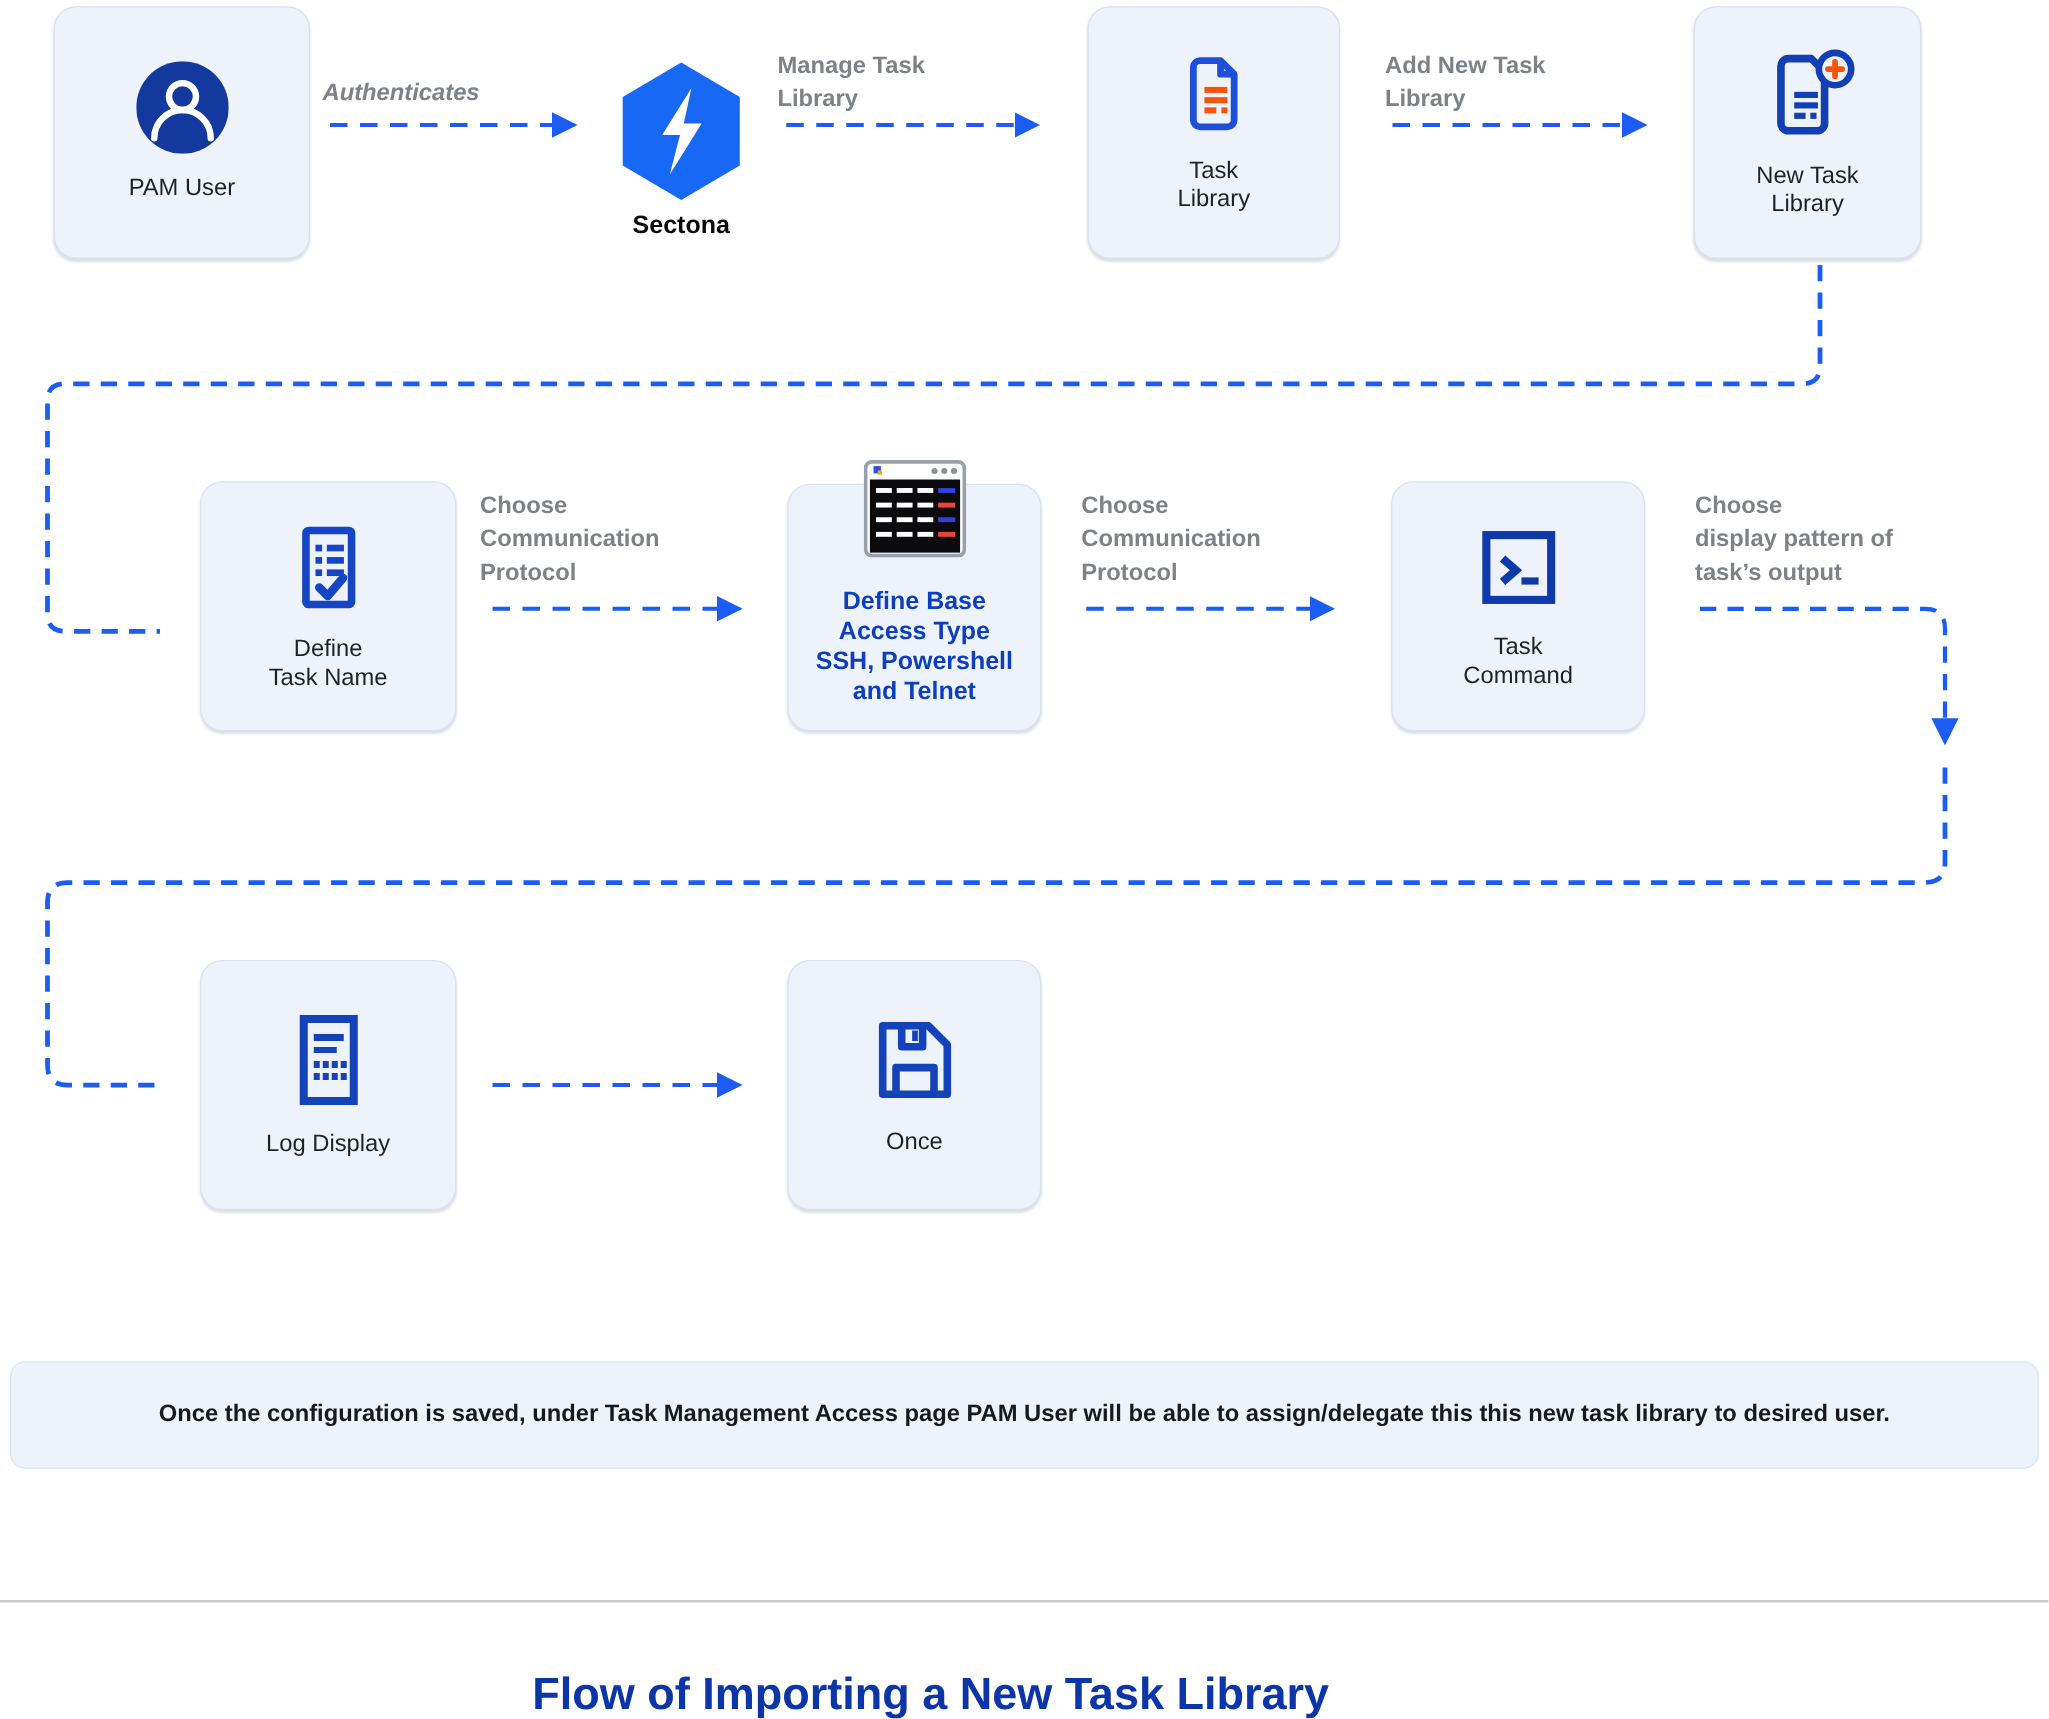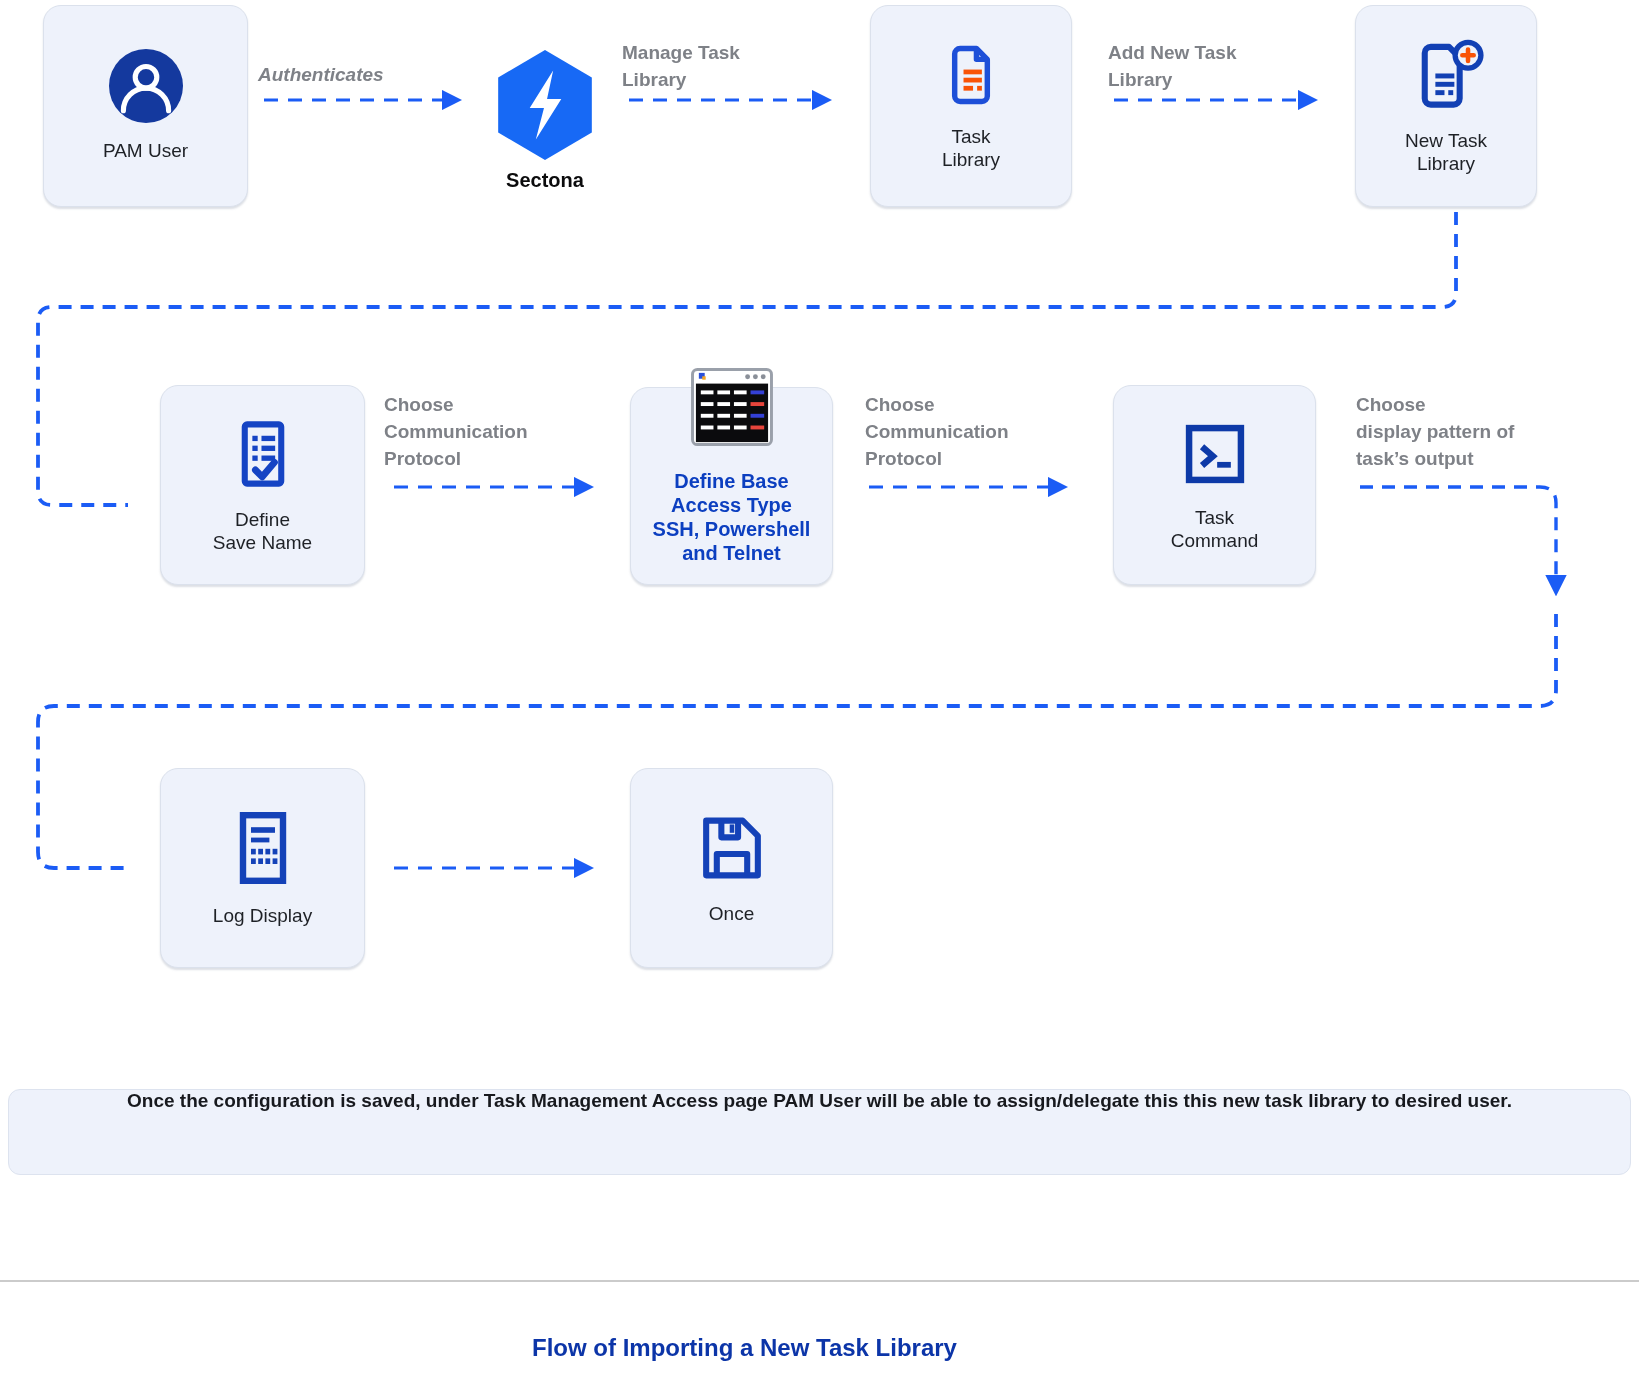--- a/index.html
+++ b/index.html
@@ -29,29 +29,29 @@
   .edge-label.left{text-align:left;}
   .terminal-float{position:absolute;top:-20px;left:50%;transform:translateX(-50%);}
   #sectona{
     position:absolute;left:493px;top:48px;width:104px;
     display:flex;flex-direction:column;align-items:center;
   }
   #sectona .wordmark{font-size:20px;font-weight:700;color:#0b0b0c;margin-top:7px;}
   #note-box{
     position:absolute;left:8px;top:1089px;width:1623px;height:86px;
     background:#eef2fb;border:1.5px solid #dde3ef;border-radius:12px;
-    display:flex;align-items:flex-start;justify-content:center;box-sizing:border-box;
+    display:flex;align-items:center;justify-content:center;box-sizing:border-box;
   }
   #note-box .note-text{
     font-size:19px;font-weight:600;color:#17191e;padding:0 34px;text-align:center;
   }
   #divider{position:absolute;left:0;top:1280px;width:1639px;height:2px;background:#cbcbcb;}
   #diagram-title{
     position:absolute;left:0;top:1334px;width:1489px;text-align:center;
-    font-size:24px;font-weight:700;color:#0c35a8;
+    font-size:36px;font-weight:700;color:#0c35a8;
   }
 </style>
 </head>
 <body>
 
 <div id="canvas">
 
   <svg id="connectors" width="1639" height="1375" viewBox="0 0 1639 1375">
     <defs>
       <marker id="arr" viewBox="0 0 10 10" refX="8" refY="5" markerWidth="6.4" markerHeight="6.4" orient="auto">
@@ -135,21 +135,21 @@
       <rect x="26" y="11" width="48" height="78" rx="3" fill="none" stroke="#1544c4" stroke-width="8"></rect>
       <rect x="36" y="26" width="7" height="7" fill="#1544c4"></rect>
       <rect x="48" y="26" width="18" height="7" fill="#1544c4"></rect>
       <rect x="36" y="39" width="7" height="7" fill="#1544c4"></rect>
       <rect x="48" y="39" width="18" height="7" fill="#1544c4"></rect>
       <rect x="36" y="52" width="7" height="7" fill="#1544c4"></rect>
       <rect x="48" y="52" width="18" height="7" fill="#1544c4"></rect>
       <path d="M40,71 l9,9 l16,-19" fill="none" stroke="#1544c4" stroke-width="9" stroke-linecap="round" stroke-linejoin="round"></path>
     </svg>
     <div class="node-label">Define
-Save Name</div>
+Task Name</div>
   </div>
 
   <div class="node" style="left:630px;top:387px;width:203px;height:198px;">
     <span class="terminal-float">
       <svg width="82" height="78" viewBox="0 0 84 80">
         <rect x="1.5" y="1.5" width="81" height="77" rx="5" fill="#ffffff" stroke="#9aa0aa" stroke-width="3"></rect>
         <rect x="8" y="5" width="6" height="6" fill="#2b50d8"></rect>
         <rect x="11.5" y="8.5" width="3.5" height="3.5" fill="#f5a623"></rect>
         <circle cx="58" cy="9" r="2.5" fill="#8a8f98"></circle>
         <circle cx="66" cy="9" r="2.5" fill="#8a8f98"></circle>

